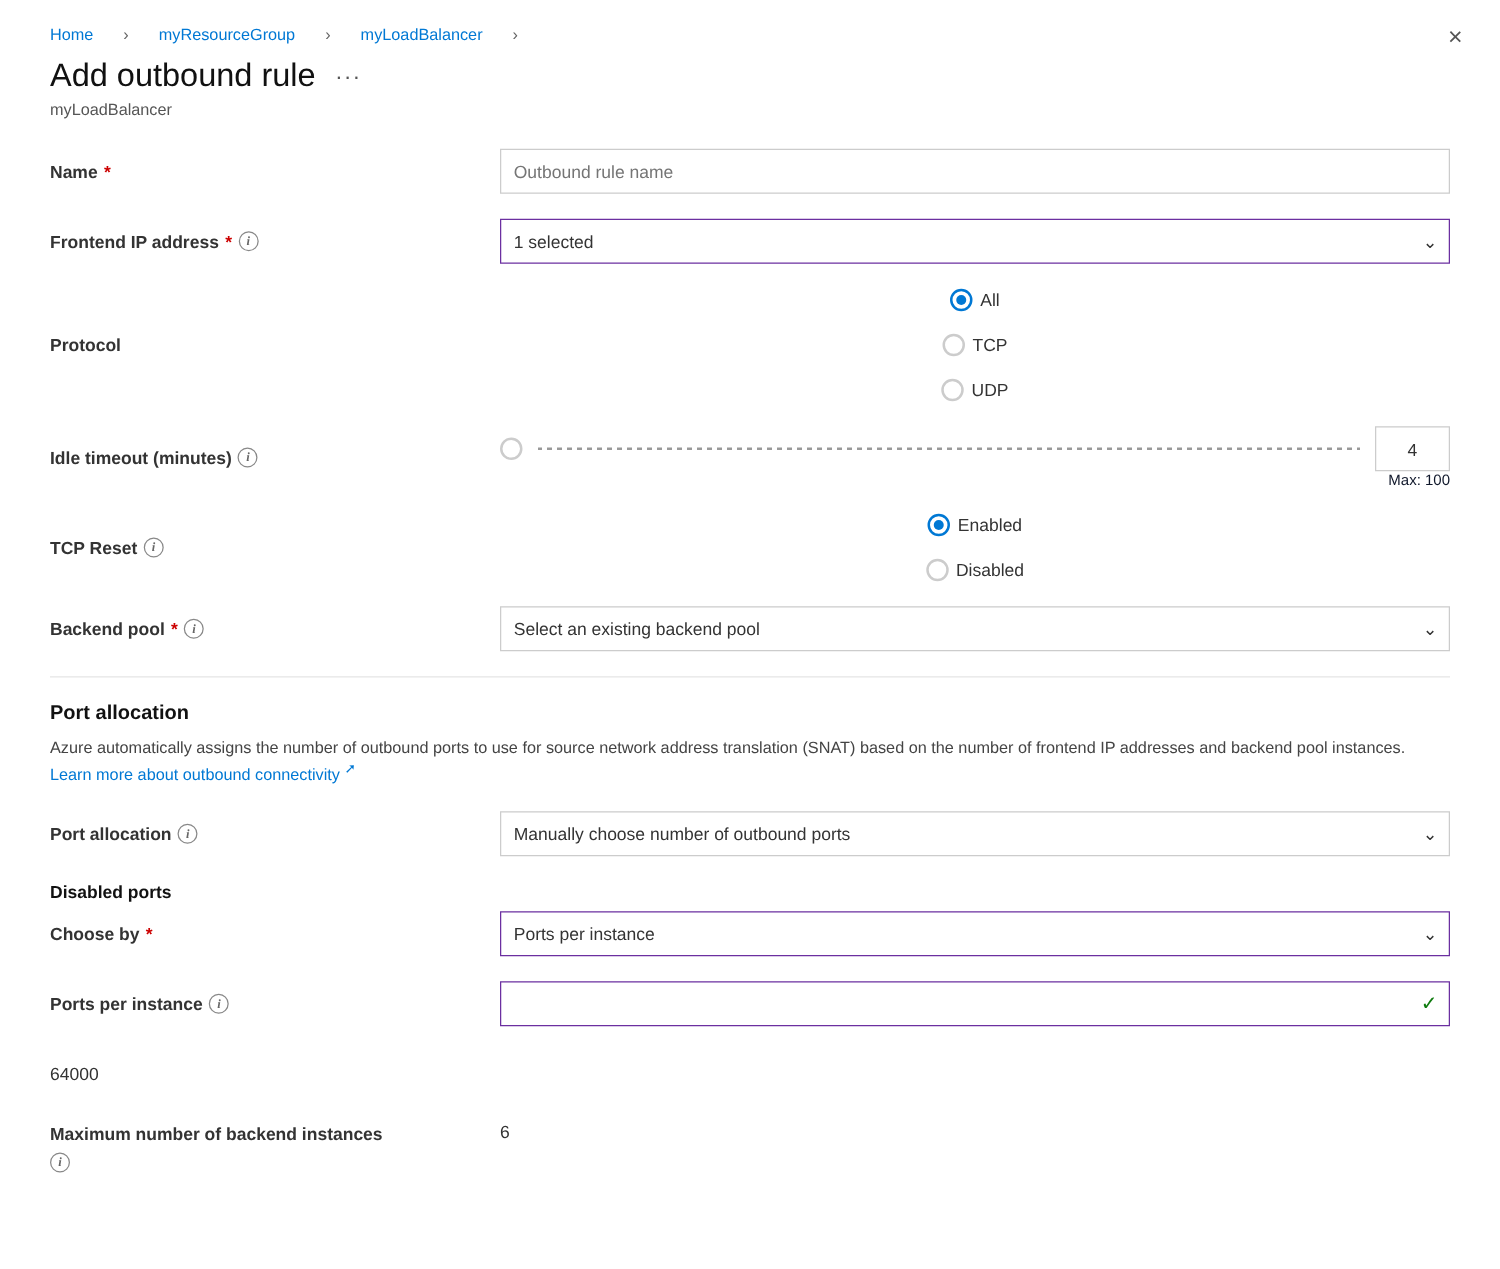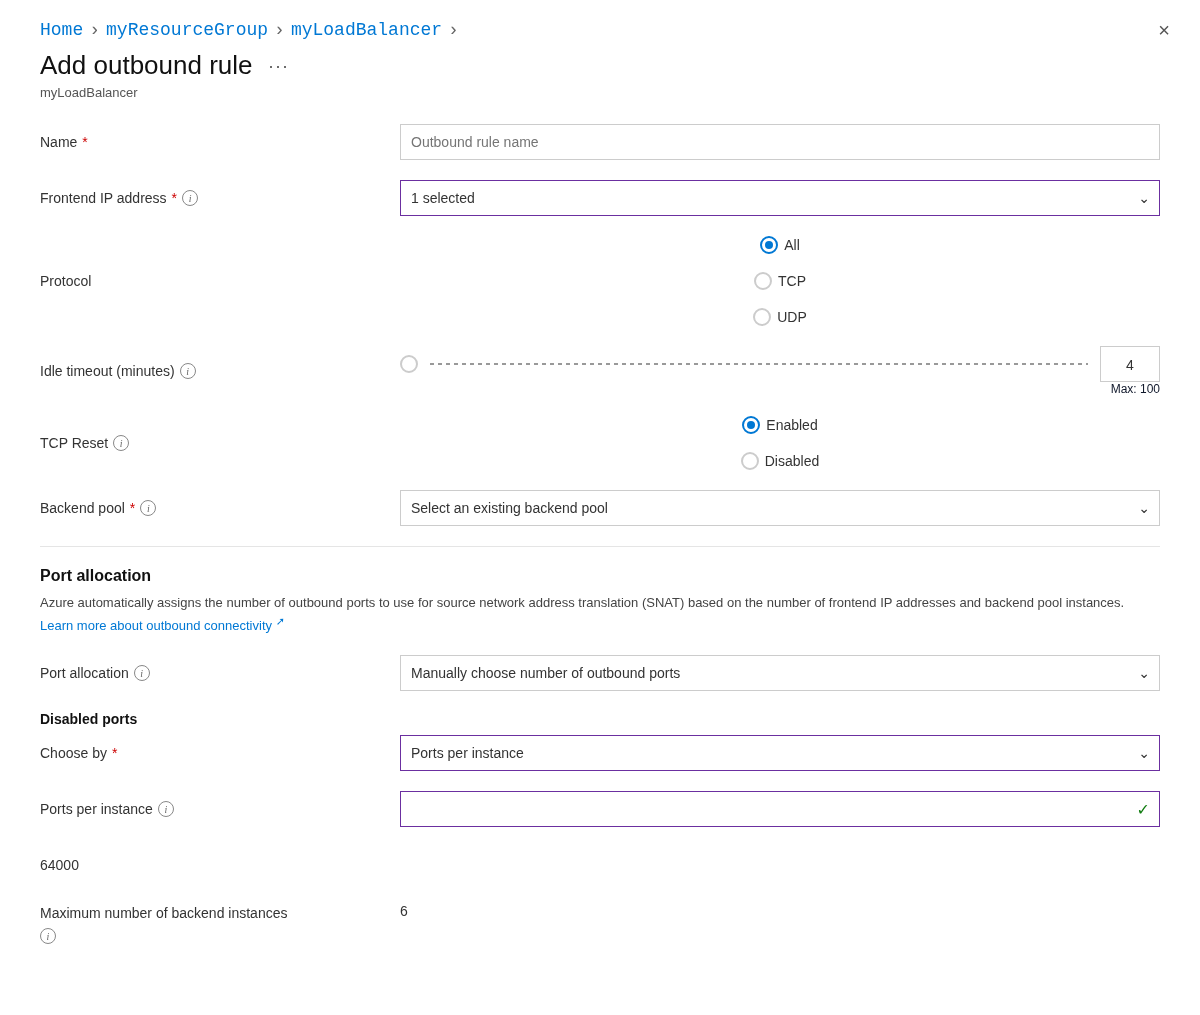--- a/index.html
+++ b/index.html
@@ -12,25 +12,24 @@
     .page {
       max-width: 1200px;
       min-height: 1015px;
       padding: 20px 40px 40px 40px;
       position: relative;
       background: #fff;
     }
     .breadcrumb {
       display: flex;
       align-items: center;
-      gap: 6px;
-      font-size: 18px;
+      gap: 24px;
+      font-size: 13px;
       color: #0078d4;
       margin-bottom: 10px;
-      font-family: Liberation Mono, monospace;
     }
     .breadcrumb span {
       color: #666;
     }
     .breadcrumb a {
       color: #0078d4;
       text-decoration: none;
       cursor: pointer;
     }
     .header-row {
@@ -82,20 +81,21 @@
       align-items: flex-start;
     }
     .label-col {
       width: 360px;
       flex-shrink: 0;
       display: flex;
       align-items: center;
       gap: 5px;
       font-size: 14px;
       color: #333;
+      font-weight: bold;
     }
     .label-col .required {
       color: #c00;
     }
     .info-icon {
       display: inline-flex;
       align-items: center;
       justify-content: center;
       width: 16px;
       height: 16px;

